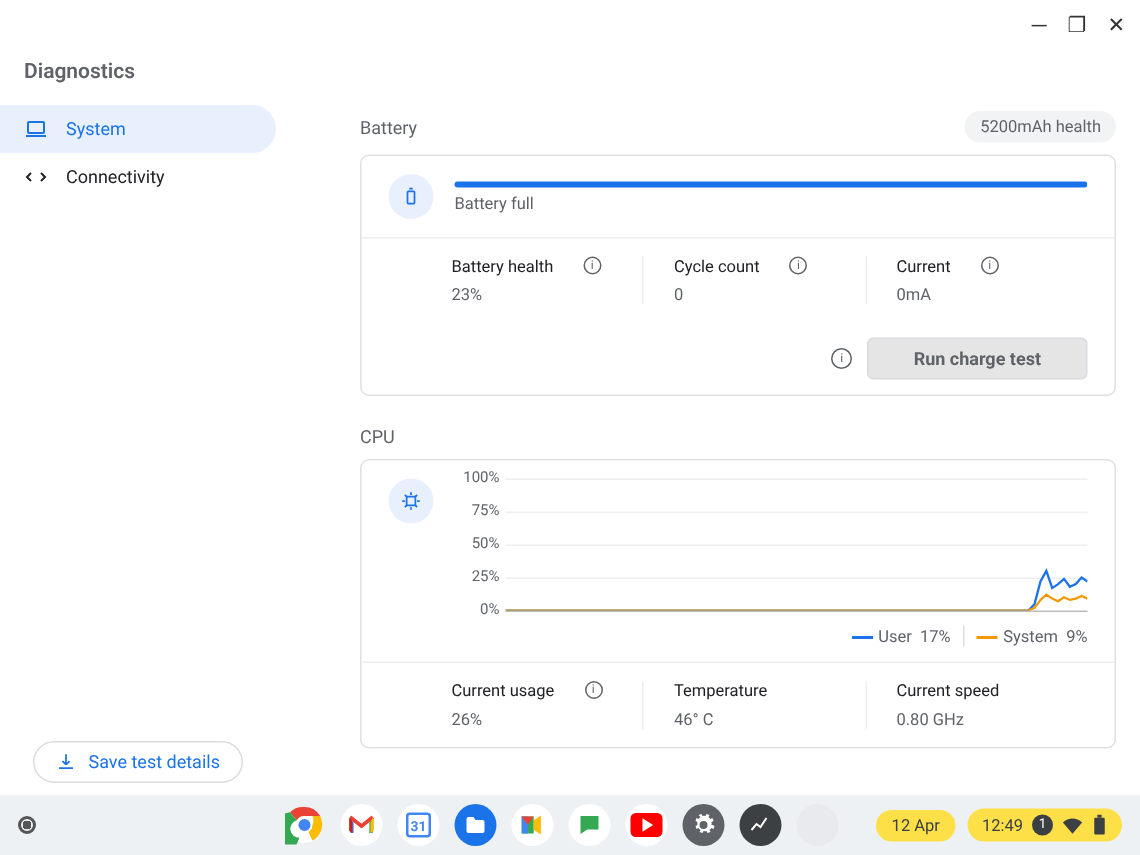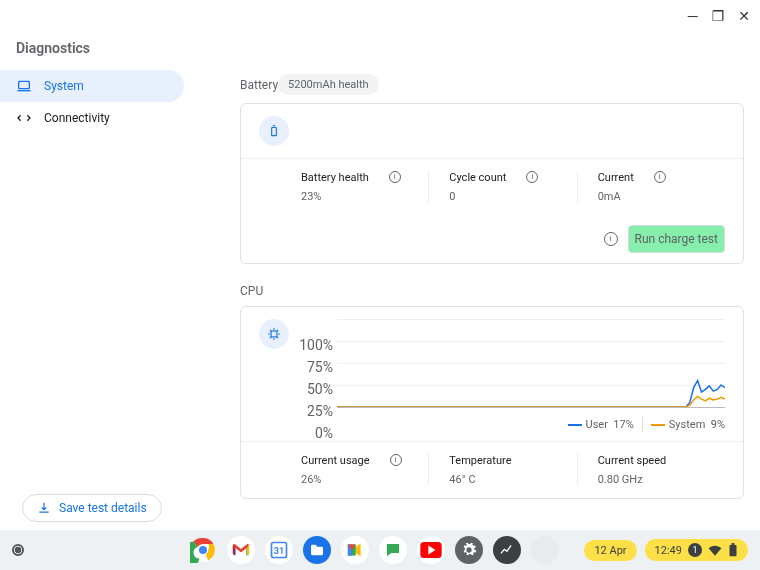--- a/index.html
+++ b/index.html
@@ -7,42 +7,42 @@
 .window-controls { position: absolute; top: 8px; right: 10px; display: flex; gap: 14px; color: #333; font-size: 14px; }
 .window-controls span { cursor: default; }
 .app-title { position: absolute; top: 40px; left: 16px; font-size: 14px; font-weight: 600; color: #5f6368; }
 .sidebar { position: absolute; top: 70px; left: 0; width: 190px; }
 .side-item { display: flex; align-items: center; gap: 12px; padding: 8px 16px; font-size: 12px; color: #202124; border-radius: 0 16px 16px 0; margin-right: 6px; }
 .side-item.active { background: #e8f0fe; color: #1a73e8; }
 .side-item .icon { width: 16px; height: 16px; display: flex; align-items: center; justify-content: center; }
 .save-btn { position: absolute; bottom: 48px; left: 22px; display: flex; align-items: center; gap: 8px; border: 1px solid #dadce0; border-radius: 16px; padding: 6px 14px; font-size: 12px; color: #1a73e8; background: #fff; }
 .content { position: absolute; top: 74px; left: 240px; right: 16px; bottom: 40px; overflow: hidden; }
 .version-chip { background: #f1f3f4; color: #5f6368; font-size: 11px; padding: 4px 12px; border-radius: 12px; display: inline-block; margin-left: 190px; margin-bottom: 18px; }
-.section-head { display: flex; justify-content: flex-start; align-items: center; margin-bottom: 8px; }
+.section-head { display: flex; justify-content: space-between; align-items: center; margin-bottom: 8px; }
 .section-head .label { font-size: 12px; color: #5f6368; }
 .section-head .chip { background: #f1f3f4; color: #5f6368; font-size: 11px; padding: 4px 10px; border-radius: 12px; }
 .card { border: 1px solid #e0e0e0; border-radius: 6px; background: #fff; margin-bottom: 20px; }
 .card-top { display: flex; align-items: center; padding: 12px 18px; gap: 14px; }
 .round-icon { width: 30px; height: 30px; border-radius: 50%; background: #e8f0fe; display: flex; align-items: center; justify-content: center; color: #1a73e8; flex-shrink: 0; }
 .bar-wrap { flex: 1; }
 .bar-track { height: 4px; border-radius: 2px; width: 100%; }
 .bar-label { font-size: 11px; color: #5f6368; margin-top: 4px; }
 .stat-row { display: flex; border-top: 1px solid #eee; padding: 12px 18px 12px 60px; }
 .stat { flex: 1; border-left: 1px solid #eee; padding-left: 20px; }
 .stat:first-child { border-left: none; padding-left: 0; }
 .stat-label { font-size: 11px; color: #202124; display: flex; gap: 20px; }
 .stat-value { font-size: 11px; color: #5f6368; margin-top: 6px; }
 .info-icon { width: 12px; height: 12px; border: 1px solid #5f6368; border-radius: 50%; font-size: 8px; line-height: 10px; text-align: center; color: #5f6368; display: inline-block; }
 .card-action { display: flex; justify-content: flex-end; align-items: center; gap: 10px; padding: 10px 18px; }
-.action-btn { border: 1px solid #dadce0; background: #86efac; color: #5f6368; font-size: 12px; padding: 6px 6px; border-radius: 4px; }
+.action-btn { border: 1px solid #dadce0; background: #e5e5e5; color: #5f6368; font-size: 12px; padding: 6px 30px; border-radius: 4px; font-weight: bold; }
 .chart-area { display: flex; padding: 12px 18px 6px 18px; gap: 14px; }
 .chart-wrap { flex: 1; }
 .chart { position: relative; height: 88px; margin-left: 34px; }
 .ticks { position: absolute; left: -34px; top: 0; height: 100%; width: 30px; }
-.tick { position: absolute; right: 0; font-size: 14px; color: #5f6368; transform: translateY(-50%); margin-top: 26px; }
+.tick { position: absolute; right: 0; font-size: 10px; color: #5f6368; transform: translateY(-50%); }
 .chart-line { position: absolute; left: 0; right: 0; border-top: 1px solid #eee; }
 .legend { display: flex; justify-content: flex-end; gap: 8px; padding: 4px 18px 10px 18px; font-size: 11px; color: #5f6368; align-items: center; }
 .legend .swatch { width: 14px; height: 2px; display: inline-block; vertical-align: middle; margin-right: 4px; }
 .legend .div { width: 1px; height: 14px; background: #ddd; }
 .shelf { position: absolute; bottom: 0; left: 0; right: 0; height: 40px; background: #eef1f4; display: flex; align-items: center; padding: 0 12px; }
 .shelf-icons { display: flex; gap: 10px; align-items: center; margin-left: 165px; }
 .shelf-icons .app { width: 28px; height: 28px; border-radius: 50%; display: flex; align-items: center; justify-content: center; font-size: 14px; }
 .tray { margin-left: auto; display: flex; align-items: center; gap: 8px; font-size: 11px; color: #3c4043; }
 .tray .pill { background: #fde047; border-radius: 14px; padding: 4px 10px; display: flex; align-items: center; gap: 6px; }
 .launcher { width: 12px; height: 12px; border: 2px solid #555; border-radius: 50%; background: radial-gradient(circle,#555 3px,transparent 3px); }
@@ -95,20 +95,24 @@
     <span class="label">Battery</span>
     <span class="chip">5200mAh health</span>
   </div>
   <div class="card">
     <div class="card-top">
       <div class="round-icon">
         <svg width="14" height="14" viewBox="0 0 24 24" fill="none" stroke="#1a73e8" stroke-width="2">
             <rect x="8" y="6" width="8" height="14" rx="1"></rect>
             <path d="M10 3h4"></path>
           </svg>
+      </div>
+      <div class="bar-wrap">
+        <div class="bar-track" id="battery-bar" style="background: linear-gradient(to right, rgb(26, 115, 232) 100%, rgb(224, 224, 224) 100%);"></div>
+        <div class="bar-label">Battery full</div>
       </div>
     </div>
     <div class="stat-row">
       <div class="stat">
         <div class="stat-label">
             <span>Battery health</span>
             <span class="info-icon">i</span>
           </div>
         <div class="stat-value">23%</div>
       </div>

